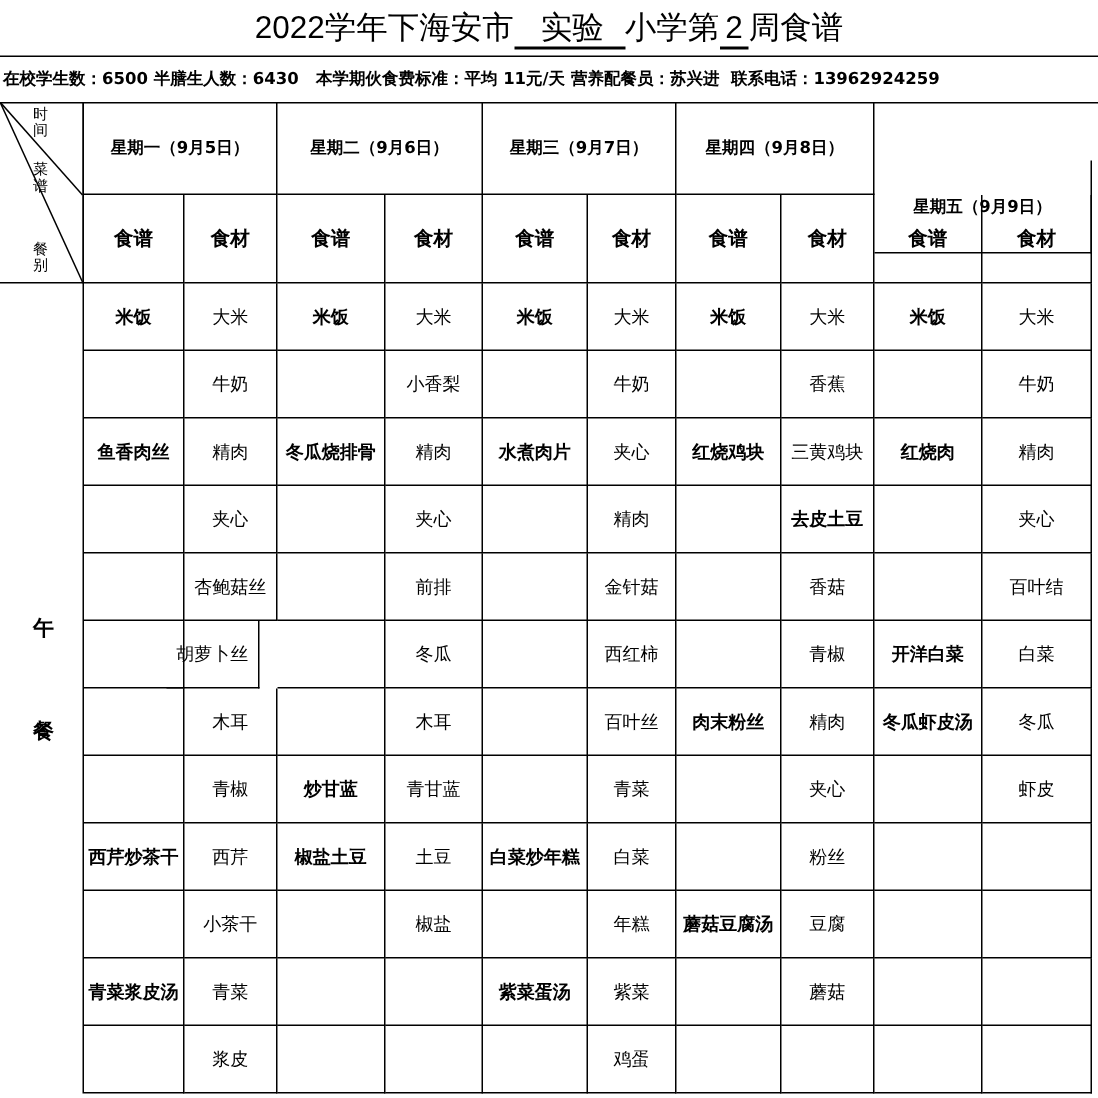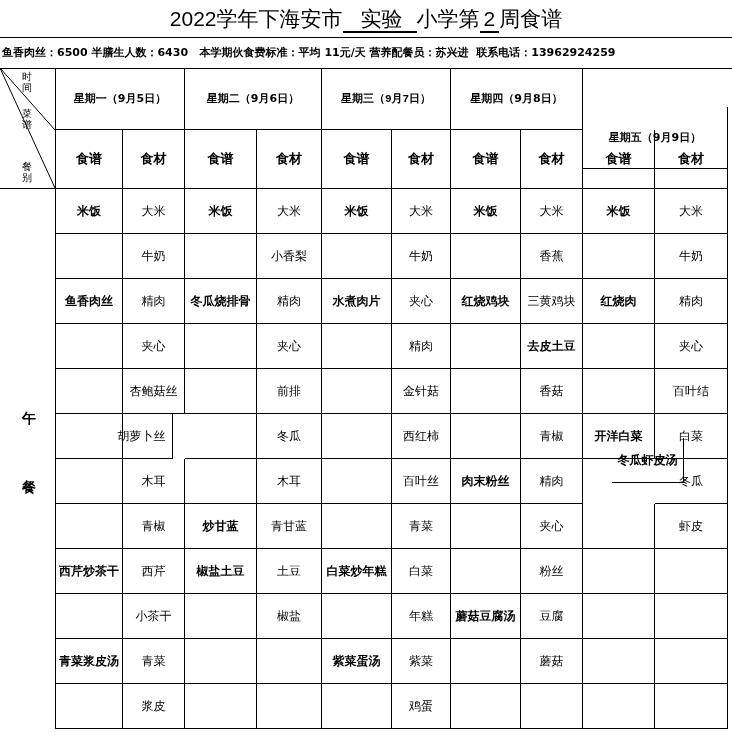--- a/index.html
+++ b/index.html
@@ -23,21 +23,21 @@
   .meal span { position:absolute; left:22px; font-size:14px; font-weight:bold; }
 </style>
 </head>
 <body>
 
 <div class="title">
   <span>2022学年下海安市</span><span class="ul school">实验</span><span>小学第</span><span class="ul week">2</span><span>周食谱</span>
 </div>
 <div class="rule1"></div>
 
-<div class="info"><span>鱼香肉丝：</span><span>6500</span> <span>半膳生人数：</span><span>6430</span>   <span>本学期伙食费标准：</span><span>平均 11元/天</span> <span>营养配餐员：</span><span>苏兴进</span>  <span>联系电话：</span><span>13962924259</span></div>
+<div class="info"><span>在校学生数：</span><span>6500</span> <span>半膳生人数：</span><span>6430</span>   <span>本学期伙食费标准：</span><span>平均 11元/天</span> <span>营养配餐员：</span><span>苏兴进</span>  <span>联系电话：</span><span>13962924259</span></div>
 <div class="rule2"></div>
 
 <div class="grid" id="grid">
   <div class="corner">
     <svg width="56" height="121" style="position:absolute;left:0;top:0">
       <line x1="0" y1="0" x2="55" y2="62" stroke="#000" stroke-width="1"></line>
       <line x1="0" y1="0" x2="55" y2="120" stroke="#000" stroke-width="1"></line>
     </svg>
     <span style="left:22px;top:3px">时间</span>
     <span style="left:22px;top:40px">菜谱</span>
@@ -46,21 +46,21 @@
   <div class="meal">
     <span style="top:221px">午</span>
     <span style="top:290px">餐</span>
   </div>
 <div class="cell b hdr" style="left: 56px; top: 0px; width: 129px; height: 62px;">星期一（9月5日）</div>
     <div class="cell b sub" style="left: 56px; top: 62px; width: 67px; height: 59px;">食谱</div>
     <div class="cell b sub" style="left: 123px; top: 62px; width: 62px; height: 59px;">食材</div>
     <div class="cell b hdr" style="left: 185px; top: 0px; width: 137px; height: 62px;">星期二（9月6日）</div>
     <div class="cell b sub" style="left: 185px; top: 62px; width: 72px; height: 59px;">食谱</div>
     <div class="cell b sub" style="left: 257px; top: 62px; width: 65px; height: 59px;">食材</div>
-    <div class="cell b hdr" style="left: 322px; top: 0px; width: 129px; height: 62px; font-family: Liberation Mono, monospace;">星期三（9月7日）</div>
+    <div class="cell b hdr" style="left: 322px; top: 0px; width: 129px; height: 62px;">星期三（9月7日）</div>
     <div class="cell b sub" style="left: 322px; top: 62px; width: 70px; height: 59px;">食谱</div>
     <div class="cell b sub" style="left: 392px; top: 62px; width: 59px; height: 59px;">食材</div>
     <div class="cell b hdr" style="left: 451px; top: 0px; width: 132px; height: 62px;">星期四（9月8日）</div>
     <div class="cell b sub" style="left: 451px; top: 62px; width: 70px; height: 59px;">食谱</div>
     <div class="cell b sub" style="left: 521px; top: 62px; width: 62px; height: 59px;">食材</div>
     <div class="cell b hdr" style="left: 583px; top: 0px; width: 145px; height: 62px; margin-top: 39px;">星期五（9月9日）</div>
     <div class="cell b sub" style="left: 583px; top: 62px; width: 72px; height: 59px;">食谱</div>
     <div class="cell b sub" style="left: 655px; top: 62px; width: 73px; height: 59px;">食材</div>
     <div class="cell b bold" style="left: 56px; top: 121px; width: 67px; height: 45px;">米饭</div>
     <div class="cell b" style="left: 123px; top: 121px; width: 62px; height: 45px;">大米</div>
@@ -123,21 +123,21 @@
     <div class="cell b bold" style="left: 583px; top: 346px; width: 72px; height: 45px;">开洋白菜</div>
     <div class="cell b" style="left: 655px; top: 346px; width: 73px; height: 45px;">白菜</div>
     <div class="cell b bold" style="left: 56px; top: 391px; width: 67px; height: 45px;"></div>
     <div class="cell b" style="left: 123px; top: 391px; width: 62px; height: 45px;">木耳</div>
     <div class="cell b bold" style="left: 185px; top: 391px; width: 72px; height: 45px;"></div>
     <div class="cell b" style="left: 257px; top: 391px; width: 65px; height: 45px;">木耳</div>
     <div class="cell b bold" style="left: 322px; top: 391px; width: 70px; height: 45px;"></div>
     <div class="cell b" style="left: 392px; top: 391px; width: 59px; height: 45px;">百叶丝</div>
     <div class="cell b bold" style="left: 451px; top: 391px; width: 70px; height: 45px;">肉末粉丝</div>
     <div class="cell b" style="left: 521px; top: 391px; width: 62px; height: 45px;">精肉</div>
-    <div class="cell b bold" style="left: 583px; top: 370px; width: 72px; height: 45px; margin-left: 29px;">冬瓜虾皮汤</div>
+    <div class="cell b bold" style="left: 583px; top: 391px; width: 72px; height: 45px;">冬瓜虾皮汤</div>
     <div class="cell b" style="left: 655px; top: 391px; width: 73px; height: 45px;">冬瓜</div>
     <div class="cell b bold" style="left: 56px; top: 436px; width: 67px; height: 45px;"></div>
     <div class="cell b" style="left: 123px; top: 436px; width: 62px; height: 45px;">青椒</div>
     <div class="cell b bold" style="left: 185px; top: 436px; width: 72px; height: 45px;">炒甘蓝</div>
     <div class="cell b" style="left: 257px; top: 436px; width: 65px; height: 45px;">青甘蓝</div>
     <div class="cell b bold" style="left: 322px; top: 436px; width: 70px; height: 45px;"></div>
     <div class="cell b" style="left: 392px; top: 436px; width: 59px; height: 45px;">青菜</div>
     <div class="cell b bold" style="left: 451px; top: 436px; width: 70px; height: 45px;"></div>
     <div class="cell b" style="left: 521px; top: 436px; width: 62px; height: 45px;">夹心</div>
     <div class="cell b bold" style="left: 583px; top: 436px; width: 72px; height: 45px;"></div>

